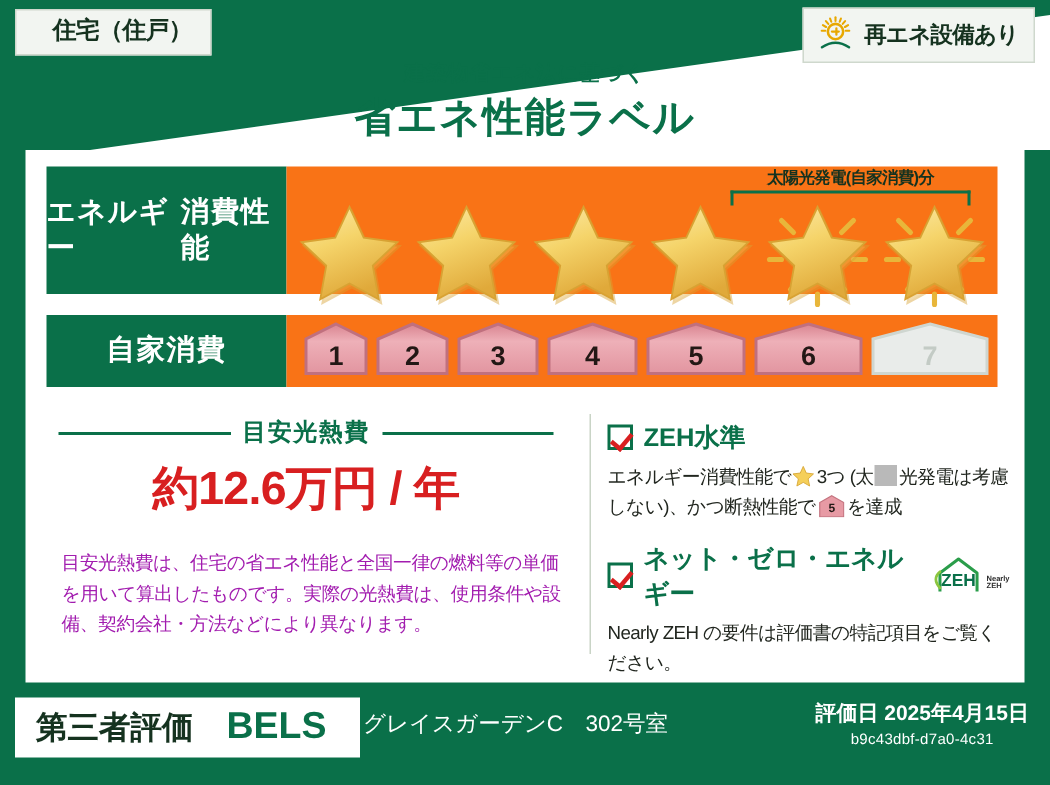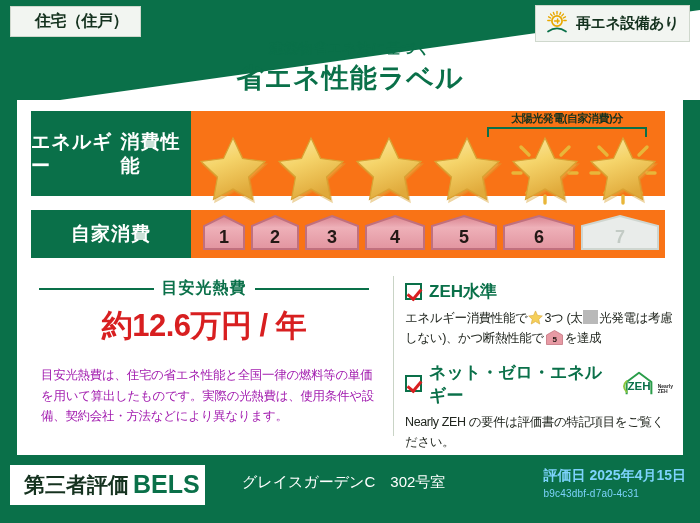--- a/index.html
+++ b/index.html
@@ -137,30 +137,30 @@
   }
   .zeh-logo{display:inline-flex;align-items:flex-end;gap:2px;vertical-align:-6px;margin-left:3px;}
   .zeh-nearly{
     font-size:5px;color:#2b2b2b;line-height:1.05;font-weight:bold;padding-bottom:2px;
   }
 
   
   .footer{position:absolute;left:0;top:455px;width:700px;height:68px;}
   .bels-box{
     position:absolute;left:10px;top:10px;
-    background:#fff;padding:5px 5px 6px 14px;
-    display:flex;align-items:center;gap:4px;
+    background:#fff;padding:5px 22px 6px 14px;
+    display:flex;align-items:center;gap:22px;
   }
   .bels-jp{font-size:21px;font-weight:bold;color:#15321f;letter-spacing:0px;}
   .bels-en{font-size:25px;font-weight:bold;color:#0a7049;letter-spacing:0px;}
   .bldg{
     position:absolute;left:242px;top:18px;
     font-size:15px;color:#ffffff;letter-spacing:0px;
   }
-  .footer-right{position:absolute;right:14px;top:12px;text-align:left;color:#7dd3fc;}
+  .footer-right{position:absolute;right:14px;top:12px;text-align:center;color:#ffffff;}
   .eval-date{font-size:14px;font-weight:bold;letter-spacing:0px;}
   .eval-id{font-size:10px;margin-top:3px;letter-spacing:0.2px;}
 </style>
 </head>
 <body>
 
 <div id="label">
 
   <div class="top-band">
     <svg class="diag-white" viewBox="0 0 700 100" preserveAspectRatio="none">

